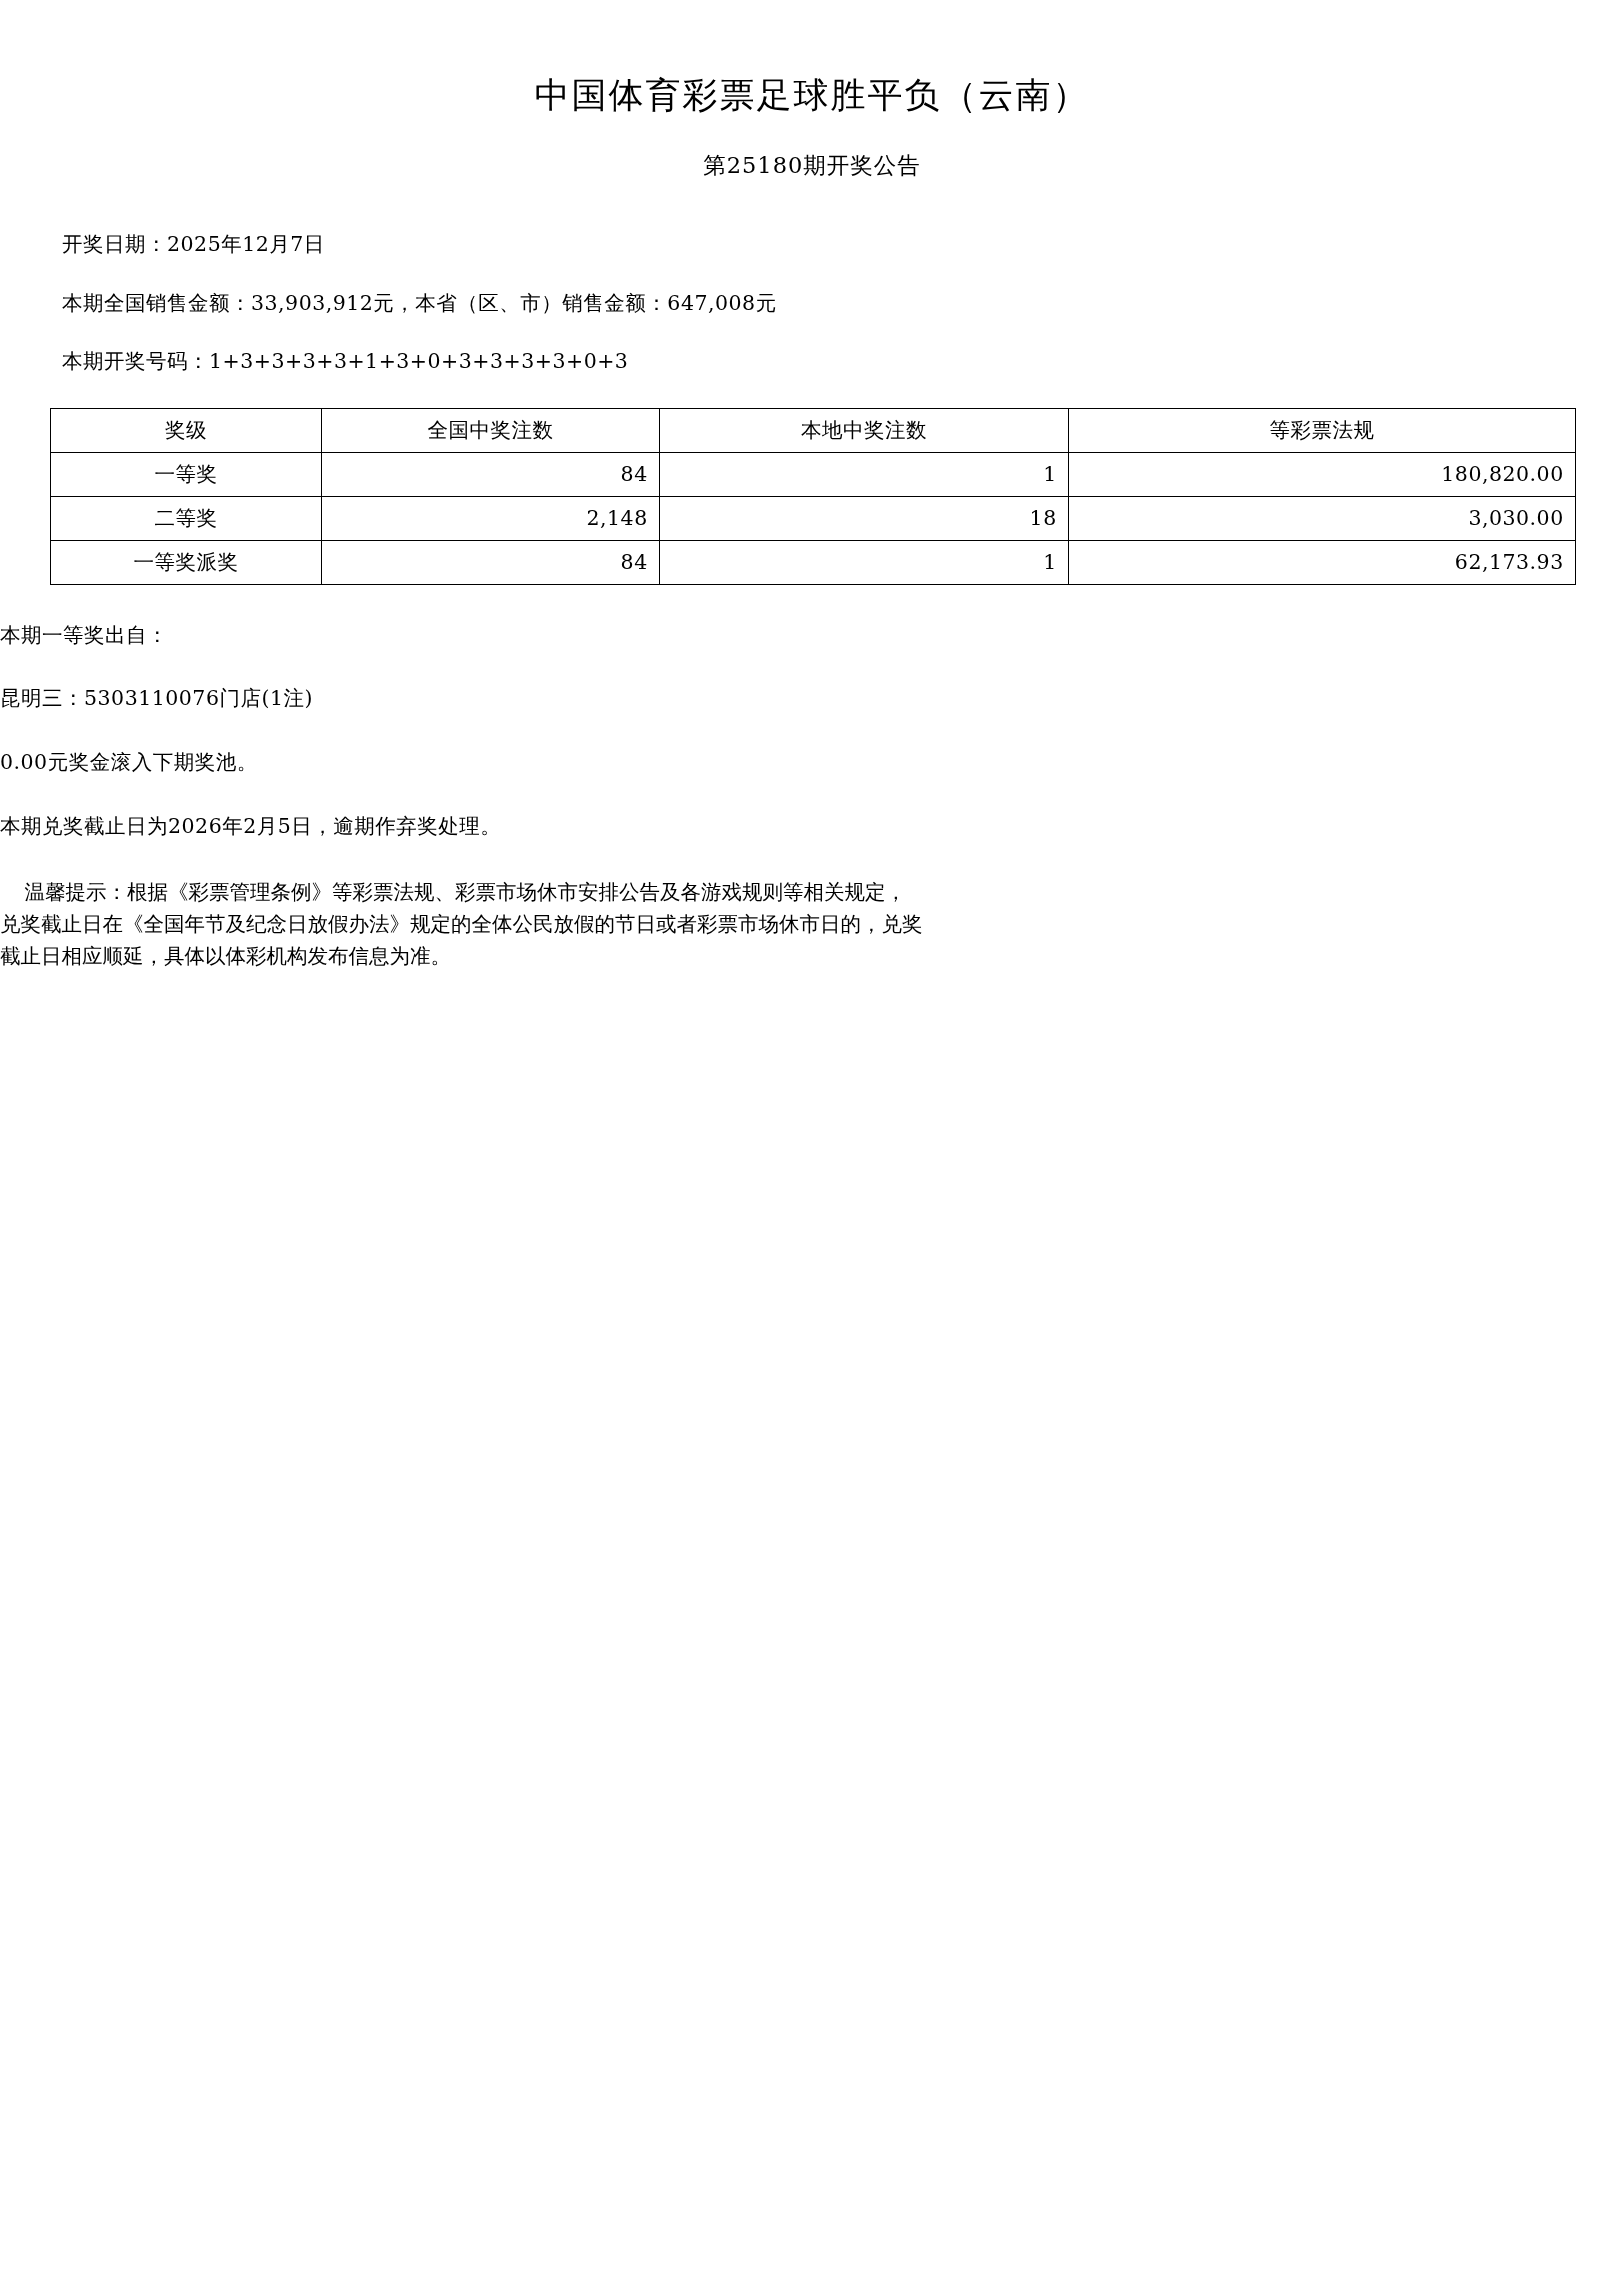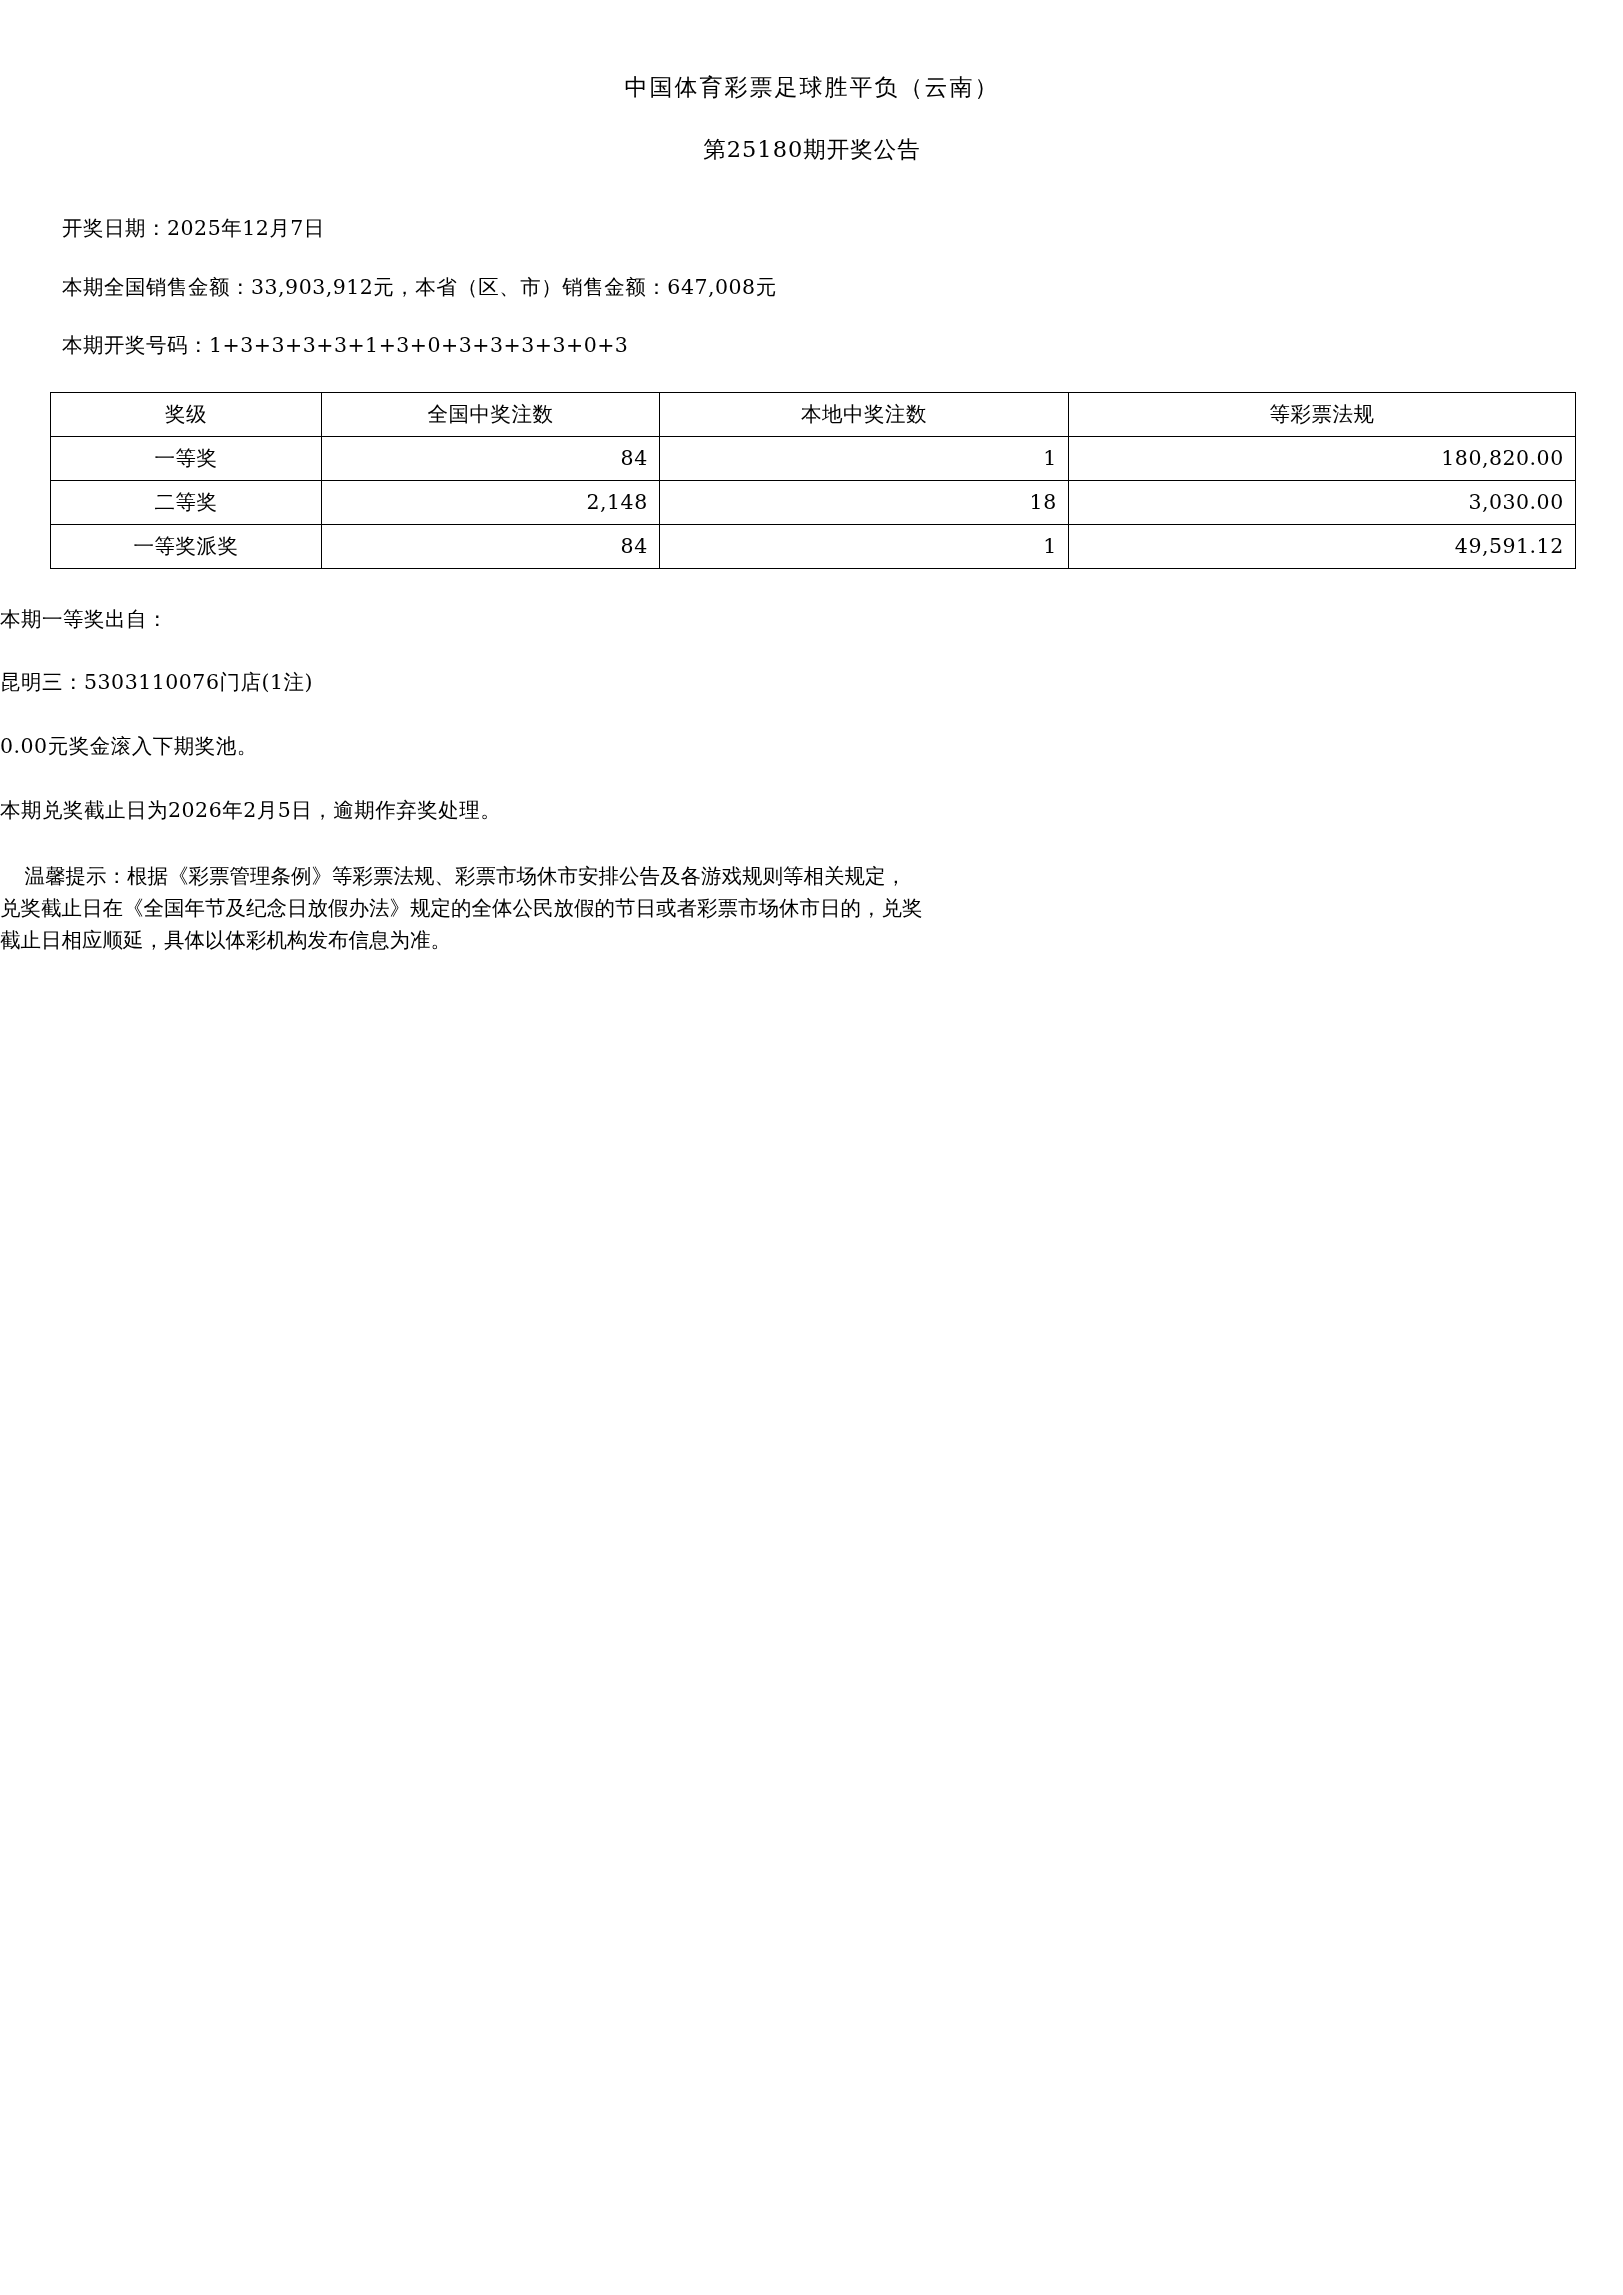--- a/index.html
+++ b/index.html
@@ -16,21 +16,21 @@
   }
   .page {
     position: relative;
     width: 1624px;
     height: 2295px;
     box-sizing: border-box;
     padding: 0;
   }
   .title {
     text-align: center;
-    font-size: 23px;
+    font-size: 35px;
     letter-spacing: 2px;
     margin-top: 72px;
     font-family: "DejaVu Serif", "Liberation Serif", serif;
   }
   .subtitle {
     text-align: center;
     font-size: 22.5px;
     margin-top: 31px;
     letter-spacing: 1px;
   }
@@ -130,21 +130,21 @@
       <tr>
         <td class="c-name">二等奖</td>
         <td class="c-num">2,148</td>
         <td class="c-num">18</td>
         <td class="c-num">3,030.00</td>
       </tr>
       <tr>
         <td class="c-name">一等奖派奖</td>
         <td class="c-num">84</td>
         <td class="c-num">1</td>
-        <td class="c-num">49,591.12</td>
+        <td class="c-num">62,173.93</td>
       </tr>
     </tbody>
   </table>
 
   <div class="after-table">
     <div class="para">本期一等奖出自：</div>
     <div class="para">昆明三：5303110076门店(1注)</div>
     <div class="para">0.00元奖金滚入下期奖池。</div>
     <div class="para">本期兑奖截止日为2026年2月5日，逾期作弃奖处理。</div>
 

